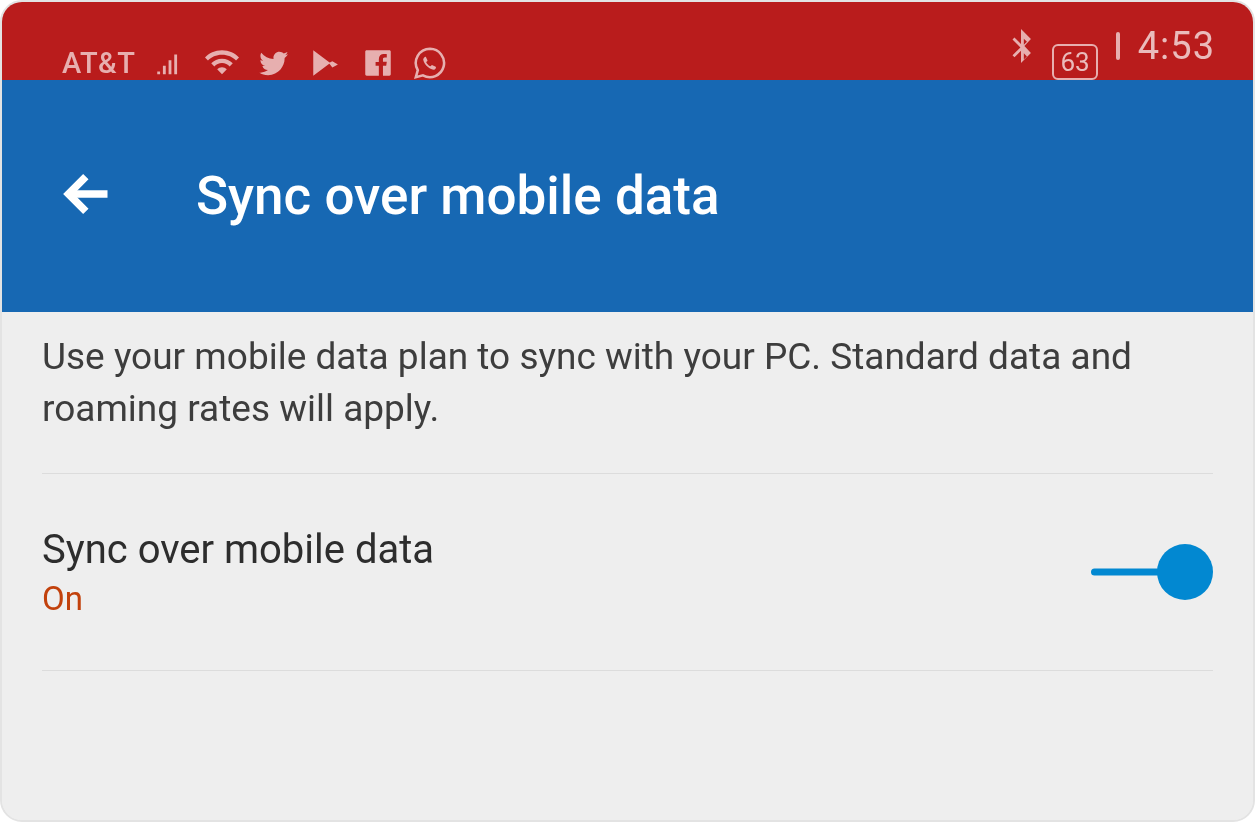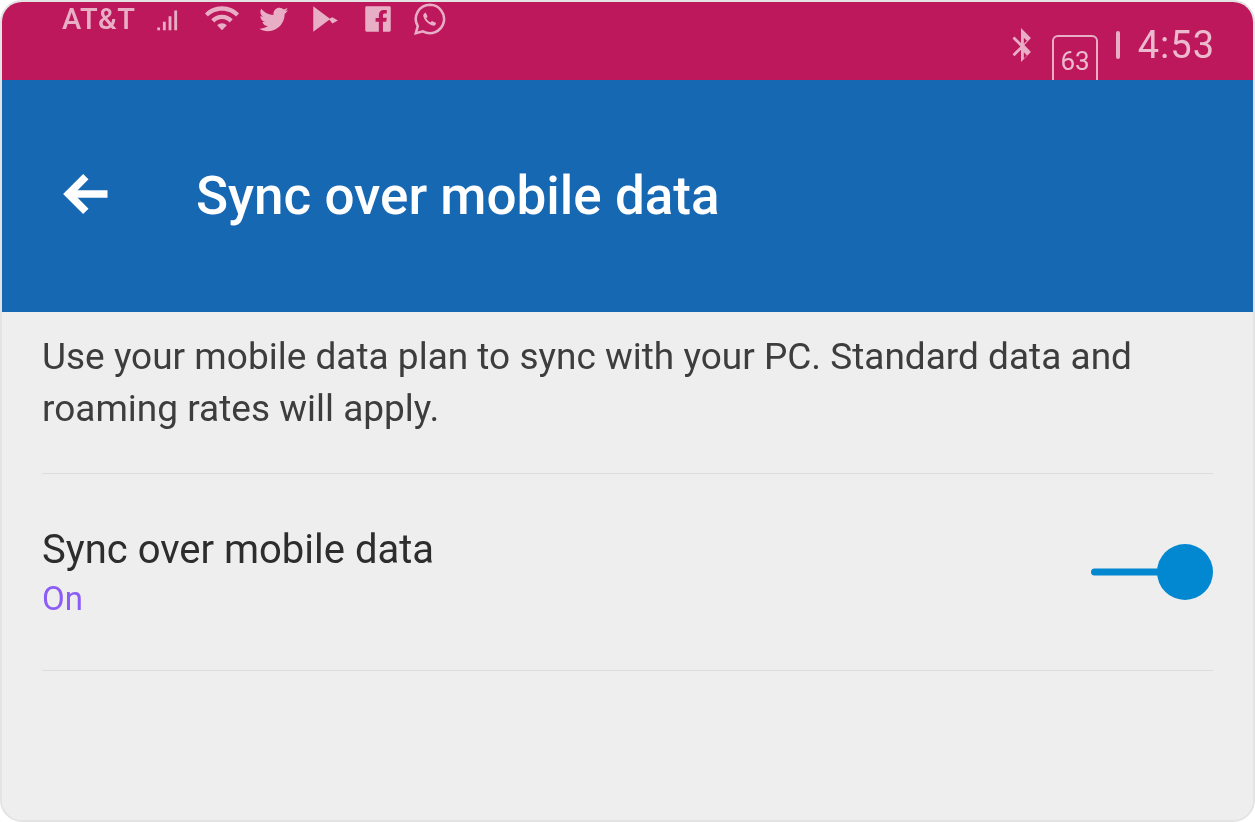--- a/index.html
+++ b/index.html
@@ -20,24 +20,24 @@
       border: 2px solid #e3e3e3;
       border-radius: 22px;
       overflow: hidden;
       background: #eeeeee;
       display: flex;
       flex-direction: column;
     }
 
     
     .status-bar {
-      background: #be185d;
+      background: #b91c1c;
       height: 78px;
       display: flex;
-      align-items: flex-start;
+      align-items: flex-end;
       padding: 0 38px 0 60px;
       color: rgba(255,255,255,0.65);
     }
     .status-left {
       display: flex;
       align-items: center;
       gap: 18px;
       flex: 1;
     }
     .status-right {
@@ -56,21 +56,21 @@
       justify-content: center;
     }
     .status-icon svg {
       width: 34px;
       height: 34px;
       fill: rgba(255,255,255,0.65);
     }
     .battery-box {
       border: 2px solid rgba(255,255,255,0.65);
       border-radius: 6px;
-      padding: 8px 6px;
+      padding: 0 6px;
       font-size: 26px;
       font-weight: 400;
       line-height: 32px;
       color: rgba(255,255,255,0.7);
       margin-top: 33px;
     }
     .battery-separator {
       display: inline-block;
       width: 4px;
       height: 28px;
@@ -137,21 +137,21 @@
     .setting-text {
       flex: 1;
     }
     .setting-label {
       font-size: 40px;
       color: #2d2d2d;
       margin-bottom: 6px;
     }
     .setting-status {
       font-size: 33px;
-      color: #8b5cf6;
+      color: #c2410c;
     }
     .toggle {
       width: 110px;
       height: 58px;
       position: relative;
       cursor: pointer;
       margin-right: 12px;
     }
     .toggle-track {
       position: absolute;

